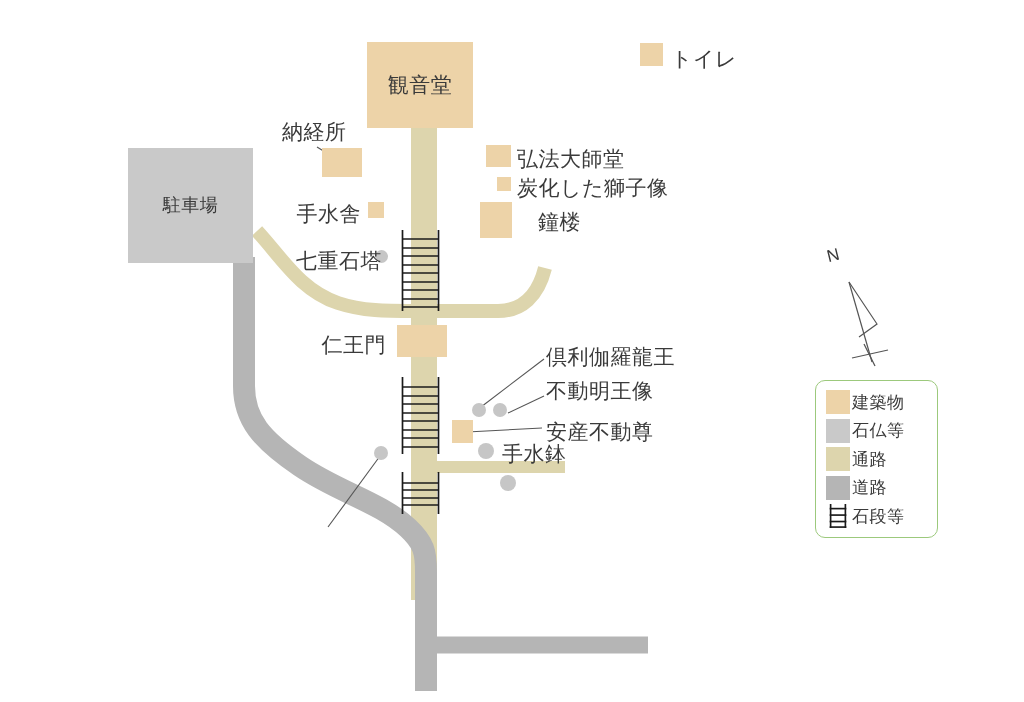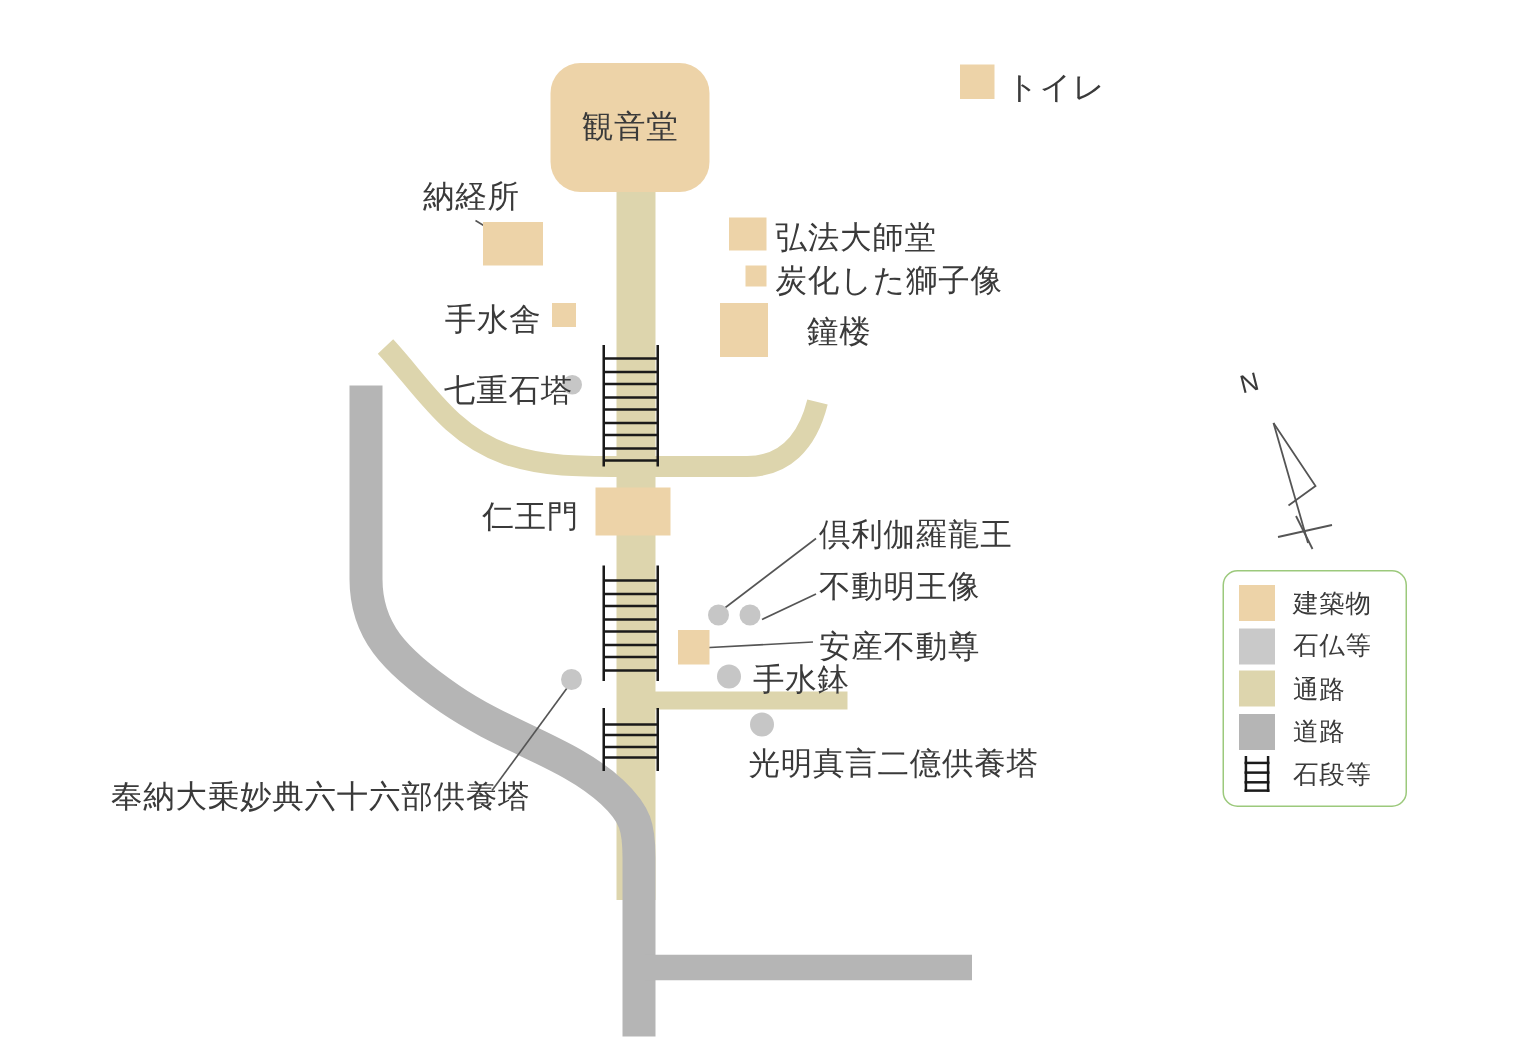--- a/index.html
+++ b/index.html
@@ -9,28 +9,28 @@
   }
   #shapes{position:absolute;left:0;top:0;width:1024px;height:702px;}
   .box{position:absolute;}
   .bld{background:var(--c-building);}
   .stone{background:var(--c-stone);}
   .dot{position:absolute;border-radius:50%;background:var(--c-marker);}
   .lbl{
     position:absolute;font-size:21px;line-height:1.2;white-space:nowrap;
     color:var(--c-text);letter-spacing:0.5px;
   }
-  .lbl.center{display:flex;align-items:center;justify-content:center;border-radius:20px;}
+  .lbl.center{display:flex;align-items:center;justify-content:center;}
   .legend{
     position:absolute;left:815px;top:380px;width:123px;height:158px;
     border:1.5px solid var(--c-legend_border);border-radius:10px;background:#fff;
     box-sizing:border-box;display:flex;flex-direction:column;justify-content:space-between;
     padding:8px 10px;
   }
-  .legend-row{display:flex;align-items:center;gap:12px;height:26px;}
+  .legend-row{display:flex;align-items:center;gap:2px;height:26px;}
   .sw{width:24px;height:24px;flex:0 0 24px;}
   .sw-building{background:var(--c-building);}
   .sw-stone{background:var(--c-stone);}
   .sw-path{background:var(--c-path);}
   .sw-road{background:var(--c-road);}
   .legend-label{font-size:17px;letter-spacing:0.5px;}
   .compass-n{position:absolute;left:827px;top:246px;font-size:17px;transform:rotate(-14deg);}
 </style>
 </head>
 <body>
@@ -103,42 +103,43 @@
   </div>
   <div class="box bld" style="left:640px;top:43px;width:23px;height:23px;"></div>
   <div class="box bld" style="left:322px;top:148px;width:40px;height:29px;"></div>
   <div class="box bld" style="left:368px;top:202px;width:16px;height:16px;"></div>
   <div class="box bld" style="left:486px;top:145px;width:25px;height:22px;"></div>
   <div class="box bld" style="left:497px;top:177px;width:14px;height:14px;"></div>
   <div class="box bld" style="left:480px;top:202px;width:32px;height:36px;"></div>
   <div class="box bld" style="left:397px;top:325px;width:50px;height:32px;"></div>
   <div class="box bld" style="left:452px;top:420px;width:21px;height:23px;"></div>
 
+  <div class="box stone lbl center" style="left:128px;top:148px;width:125px;height:115px;font-size:18px;">
+    <span>駐車場</span>
+  </div>
 
   <div class="dot" style="left:375px;top:250px;width:13px;height:13px;"></div>
   <div class="dot" style="left:472px;top:403px;width:14px;height:14px;"></div>
   <div class="dot" style="left:493px;top:403px;width:14px;height:14px;"></div>
   <div class="dot" style="left:478px;top:443px;width:16px;height:16px;"></div>
   <div class="dot" style="left:500px;top:475px;width:16px;height:16px;"></div>
   <div class="dot" style="left:374px;top:446px;width:14px;height:14px;"></div>
 
   <div class="lbl" style="left:671px;top:46px;">トイレ</div>
   <div class="lbl" style="left:282px;top:119px;text-align:right;">納経所</div>
   <div class="lbl" style="left:517px;top:146px;">弘法大師堂</div>
   <div class="lbl" style="left:517px;top:175px;">炭化した獅子像</div>
   <div class="lbl" style="right:663px;top:201px;">手水舎</div>
   <div class="lbl" style="left:538px;top:209px;">鐘楼</div>
   <div class="lbl" style="left:296px;top:248px;">七重石塔</div>
   <div class="lbl" style="right:638px;top:332px;text-align:center;">仁王門</div>
   <div class="lbl" style="left:546px;top:344px;">倶利伽羅龍王</div>
   <div class="lbl" style="left:546px;top:379px;font-family:Liberation Serif, serif;">不動明王像</div>
   <div class="lbl" style="left:546px;top:419px;">安産不動尊</div>
   <div class="lbl" style="left:502px;top:441px;">手水鉢</div>
-  <div class="lbl" style="left:499px;top:497px;">光明真言二億供養塔</div>
-  <div class="lbl" style="left:74px;top:519px;">奉納大乗妙典六十六部供養塔</div>
 
   <div class="compass-n">N</div>
 
   <div class="legend">
     <div class="legend-row">
       <span class="sw sw-building"></span>
       <span class="legend-label">建築物</span>
     </div>
     <div class="legend-row">
       <span class="sw sw-stone"></span>

